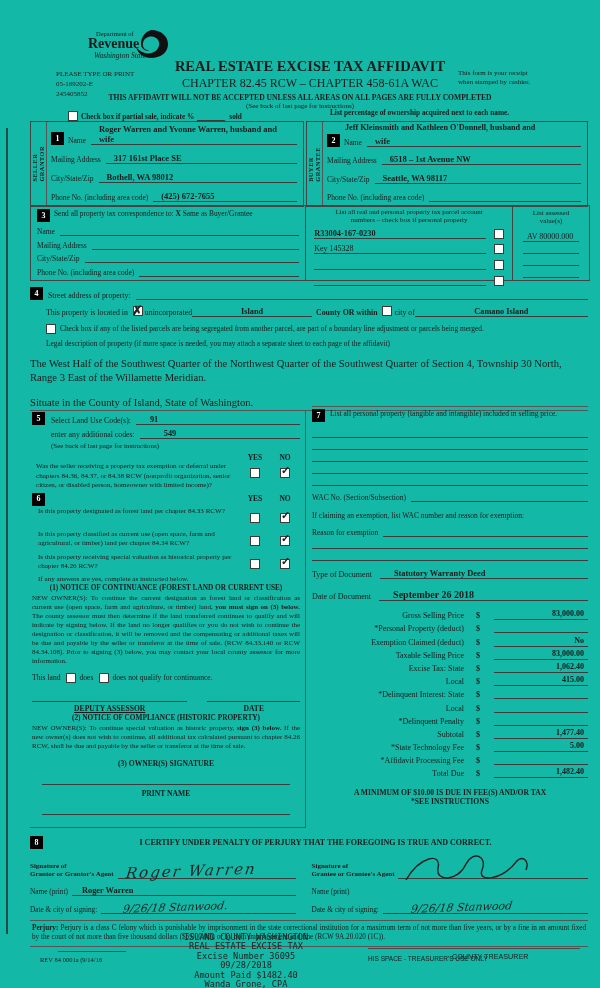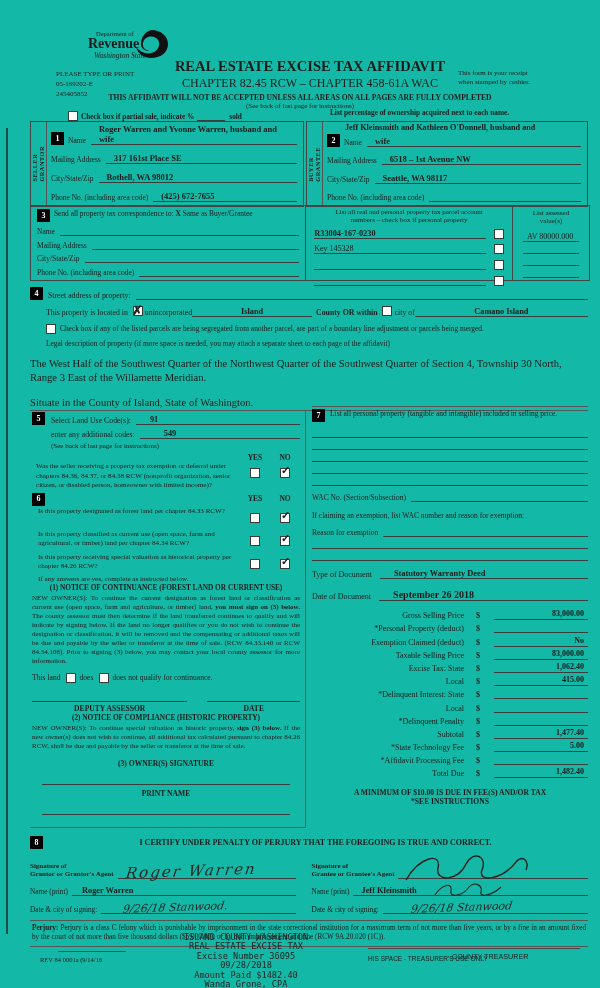--- a/index.html
+++ b/index.html
@@ -263,21 +263,21 @@
       <span>The county assessor must then determine if the land transferred continues to qualify and will indicate by signing below.  If the land no longer qualifies or you do not wish to continue the designation or classification, it will be removed and the compensating or additional taxes will be due and payable by the seller or transferor at the time of sale.  (RCW 84.33.140 or RCW 84.34.108). Prior to signing (3) below, you may contact your local county assessor for more information.</span>
     </div>
     <div style="font-size:7.6px;margin-top:7px;display:flex;align-items:flex-start;">
       <span>This land</span>
       <span class="cb" style="margin:0 3px 0 6px;"></span>
       <span>does</span>
       <span class="cb" style="margin:0 3px 0 6px;"></span>
       <span>does not qualify for continuance.</span>
     </div>
     <div style="display:flex;margin-top:16px;">
-      <div style="width:58%;padding-right:10px;">
+      <div style="width:58%;padding-right:10px;text-decoration:underline;">
         <div class="blankline" style="height:2px;"></div>
         <div class="c b" style="font-size:7.6px;margin-top:2px;">DEPUTY ASSESSOR</div>
       </div>
       <div style="flex:1;padding-left:10px;">
         <div class="blankline" style="height:2px;"></div>
         <div class="c b" style="font-size:7.6px;margin-top:2px;">DATE</div>
       </div>
     </div>
     <div class="ntitle">(2) NOTICE OF COMPLIANCE (HISTORIC PROPERTY)</div>
     <div class="notice">
@@ -428,26 +428,20 @@
             <span>Grantee or Grantee's Agent</span>
           </span>
           <span class="sline" style="height:22px;">
             <svg style="position:absolute;left:0px;bottom:-8px;" width="140" height="34" viewBox="0 0 140 34">
               <path d="M8 28 C 22 4, 44 0, 40 16 C 37 30, 60 30, 68 12 C 75 -2, 90 4, 84 18 C 79 31, 104 28, 118 10 C 124 3, 132 8, 128 18" fill="none" stroke="#222" stroke-width="1.4"></path>
             </svg>
           </span>
         </div>
         <div class="sigrow" style="height:17px;">
           <span class="slab" style="font-weight:normal;font-size:7.3px;">Name (print)</span>
-          <span class="sline">
-            <span class="b" style="position:absolute;left:8px;bottom:0;font-size:8.4px;white-space:nowrap;">Jeff  Kleinsmith</span>
-            <svg style="position:absolute;left:80px;bottom:-4px;" width="70" height="18" viewBox="0 0 70 18">
-              <path d="M2 14 C 10 2, 20 2, 18 10 C 16 17, 30 15, 36 6 C 41 0, 50 4, 48 11 C 46 17, 60 14, 68 6" fill="none" stroke="#222" stroke-width="1.1"></path>
-            </svg>
-          </span>
         </div>
         <div class="sigrow" style="height:18px;">
           <span class="slab" style="font-weight:normal;font-size:7.3px;">Date &amp; city of signing:</span>
           <span class="sline">
             <span class="script" style="position:absolute;left:28px;bottom:-1px;font-size:11px;white-space:nowrap;">9/26/18  Stanwood</span>
           </span>
         </div>
       </div>
     </div>
     <div style="border-top:1px solid #555;border-bottom:1px solid #555;margin-top:6px;padding:3px 2px;font-size:7.2px;line-height:1.3;text-align:justify;">

